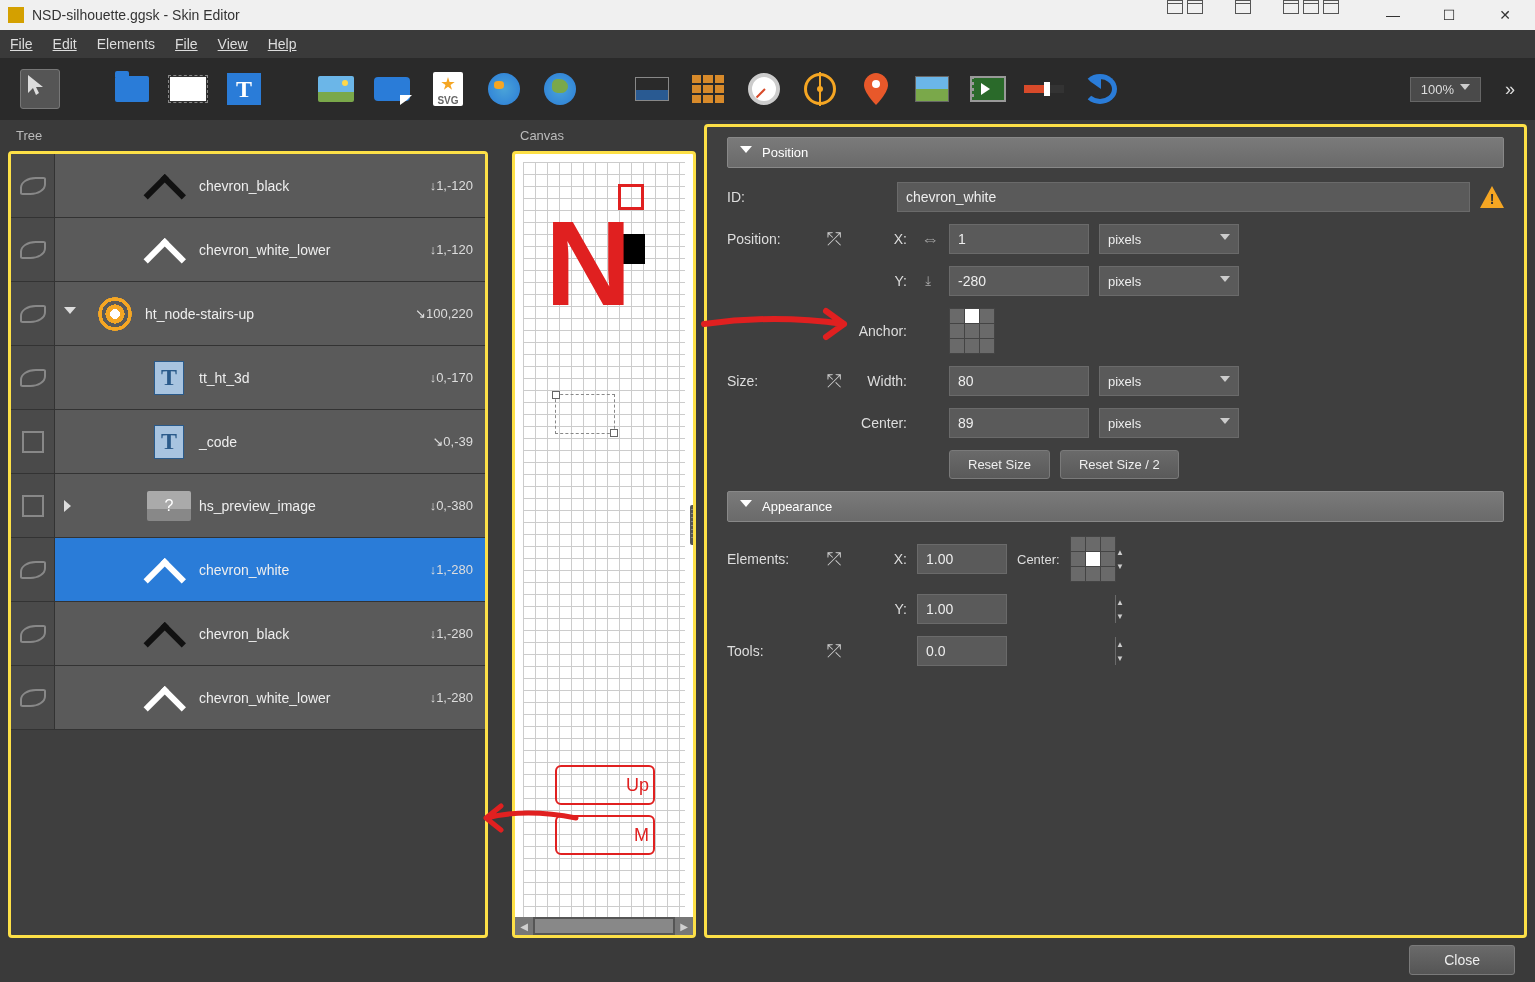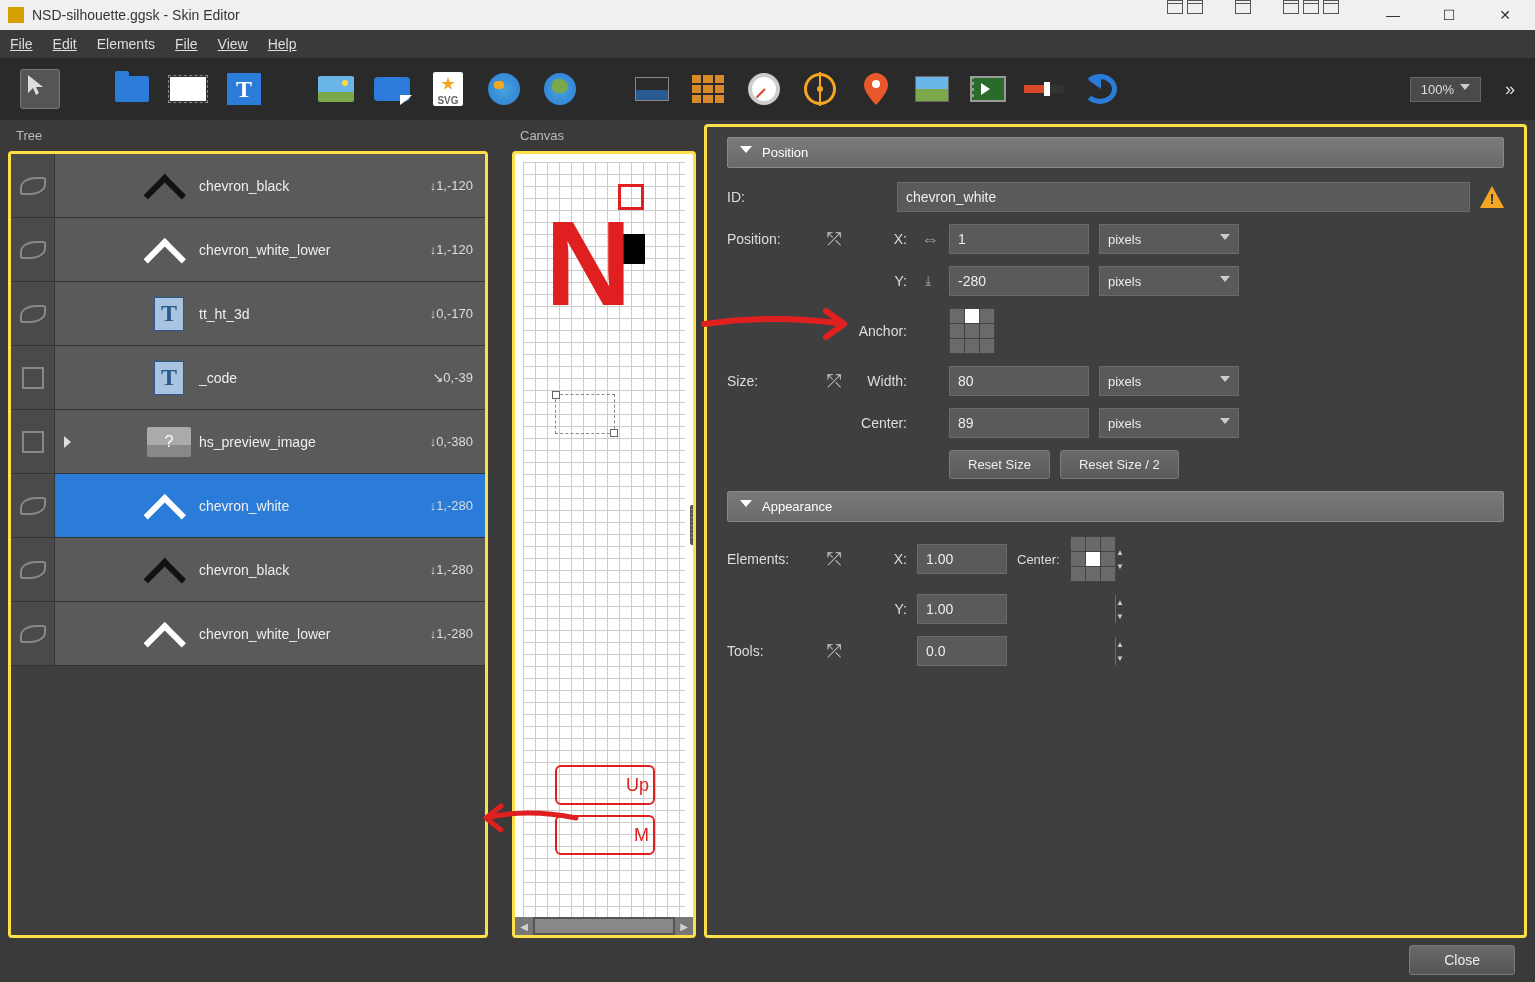--- a/index.html
+++ b/index.html
@@ -285,20 +285,31 @@
           </div>
           <div class="tree-row indent2">
             <div class="viscol on"></div>
             <div class="expcol"></div>
             <div class="thumb" style="margin-left: 60px;">
               <div class="chev-black chev-white"></div>
             </div>
             <div class="label">chevron_white_lower</div>
             <div class="coords">↓1,-120</div>
           </div>
+          <div class="tree-row indent1">
+            <div class="viscol on"></div>
+            <div class="expcol">
+              <div class="tri-down"></div>
+            </div>
+            <div class="thumb">
+              <div class="ic-target-sm"></div>
+            </div>
+            <div class="label">ht_node-stairs-up</div>
+            <div class="coords">↘100,220</div>
+          </div>
           <div class="tree-row indent2">
             <div class="viscol on"></div>
             <div class="expcol"></div>
             <div class="thumb" style="margin-left: 60px;">
               <div class="ic-text-sm">T</div>
             </div>
             <div class="label">tt_ht_3d</div>
             <div class="coords">↓0,-170</div>
           </div>
           <div class="tree-row indent2">

